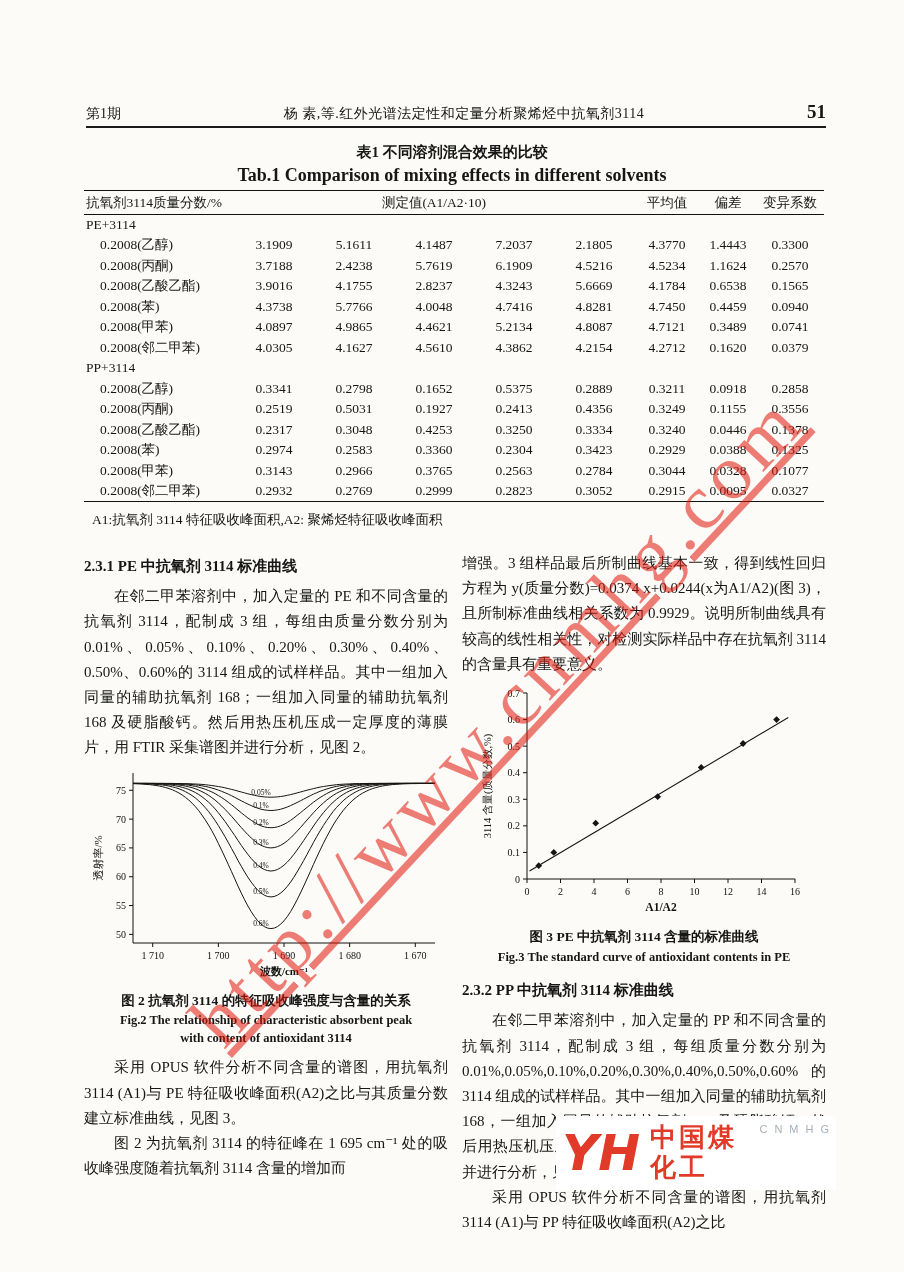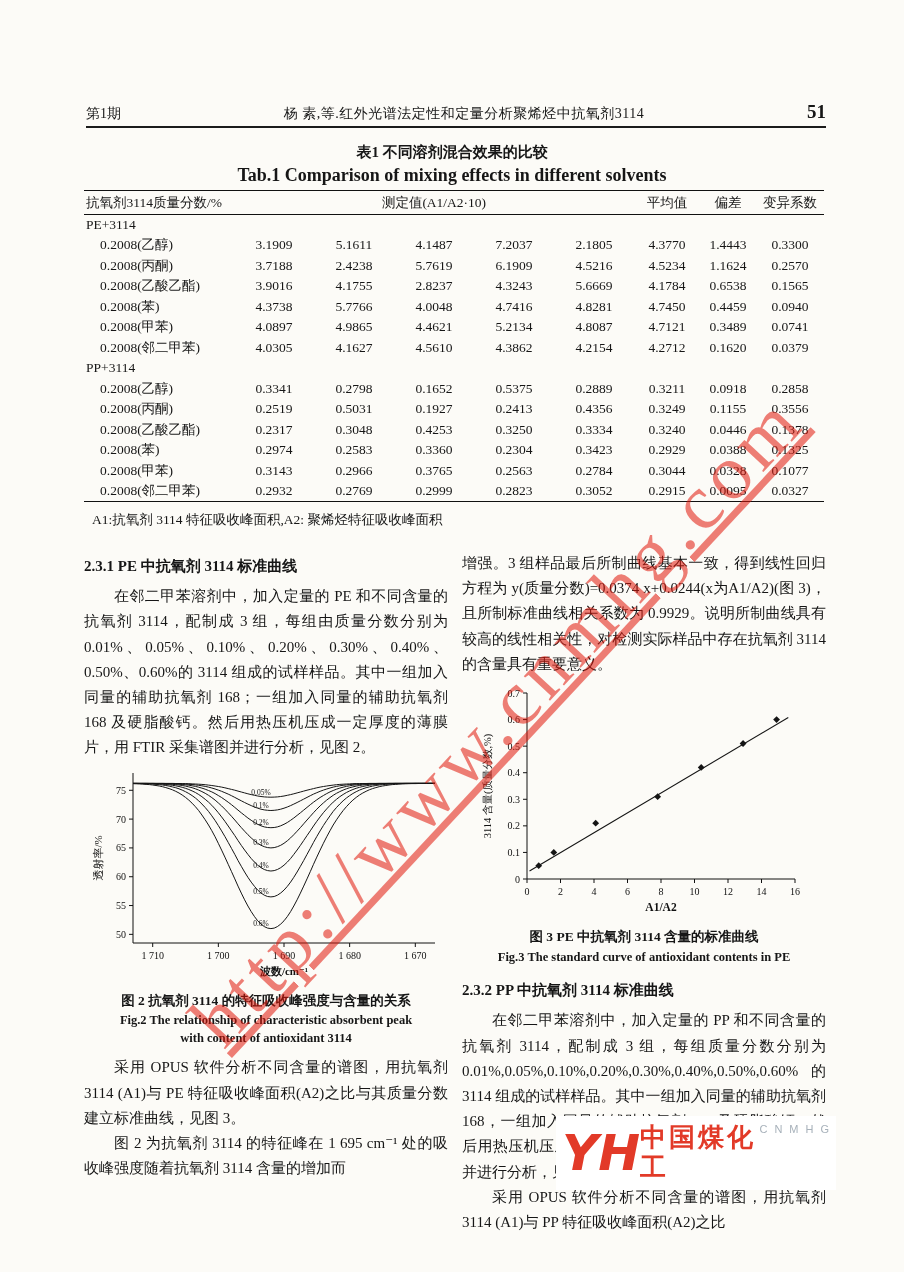--- a/index.html
+++ b/index.html
@@ -33,21 +33,21 @@
   .figure{margin:6px 0 0;text-align:center}
   .figure svg text{font-family:"Liberation Serif","DejaVu Serif",serif;fill:#111}
   .fig-cap-zh{text-align:center;font-weight:bold;font-size:13.5px;margin-top:3px}
   .fig-cap-en{text-align:center;font-weight:bold;font-size:12.5px;line-height:1.4}
   
   .watermark{position:absolute;left:172px;top:1002px;transform-origin:0 0;transform:rotate(-47deg);
              font-size:78px;letter-spacing:6px;color:rgba(224,22,10,.55);text-decoration:underline;
              white-space:nowrap;z-index:6;pointer-events:none;font-family:"Liberation Serif",serif}
   
   .logo{position:absolute;left:556px;top:1116px;width:280px;height:74px;background:#ffffff;
-        display:flex;align-items:center;z-index:5;padding-left:6px}
+        display:flex;align-items:center;gap:10px;z-index:5;padding-left:6px}
   .logo-mark{font-family:"DejaVu Sans","Liberation Sans",sans-serif;font-weight:bold;font-style:italic;
              font-size:50px;line-height:1;color:#e23a28}
   .logo-text{display:flex;}
   .logo-zh{font-size:26px;color:#e23a28;font-weight:bold;letter-spacing:3px;line-height:1.15}
   .logo-en{font-size:11px;color:#a7b1ba;letter-spacing:7px;font-family:"Liberation Sans",sans-serif}
 </style>
 </head>
 <body>
 
 <div class="page">

